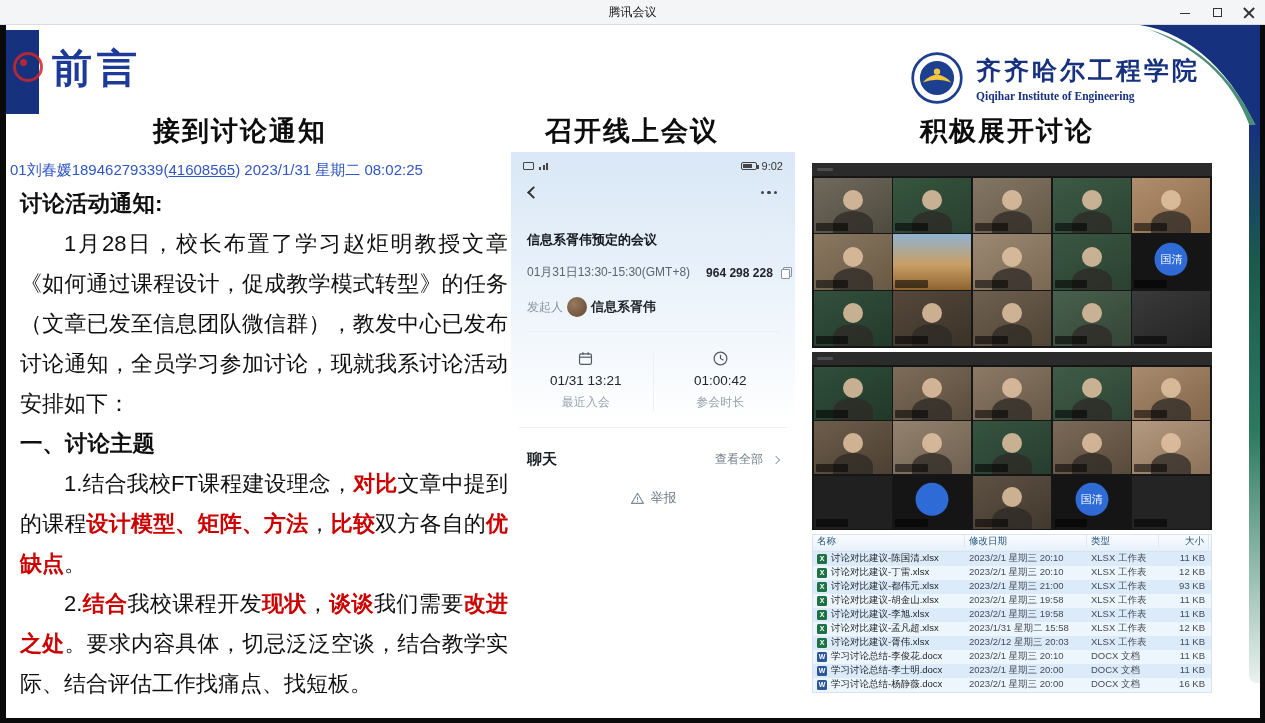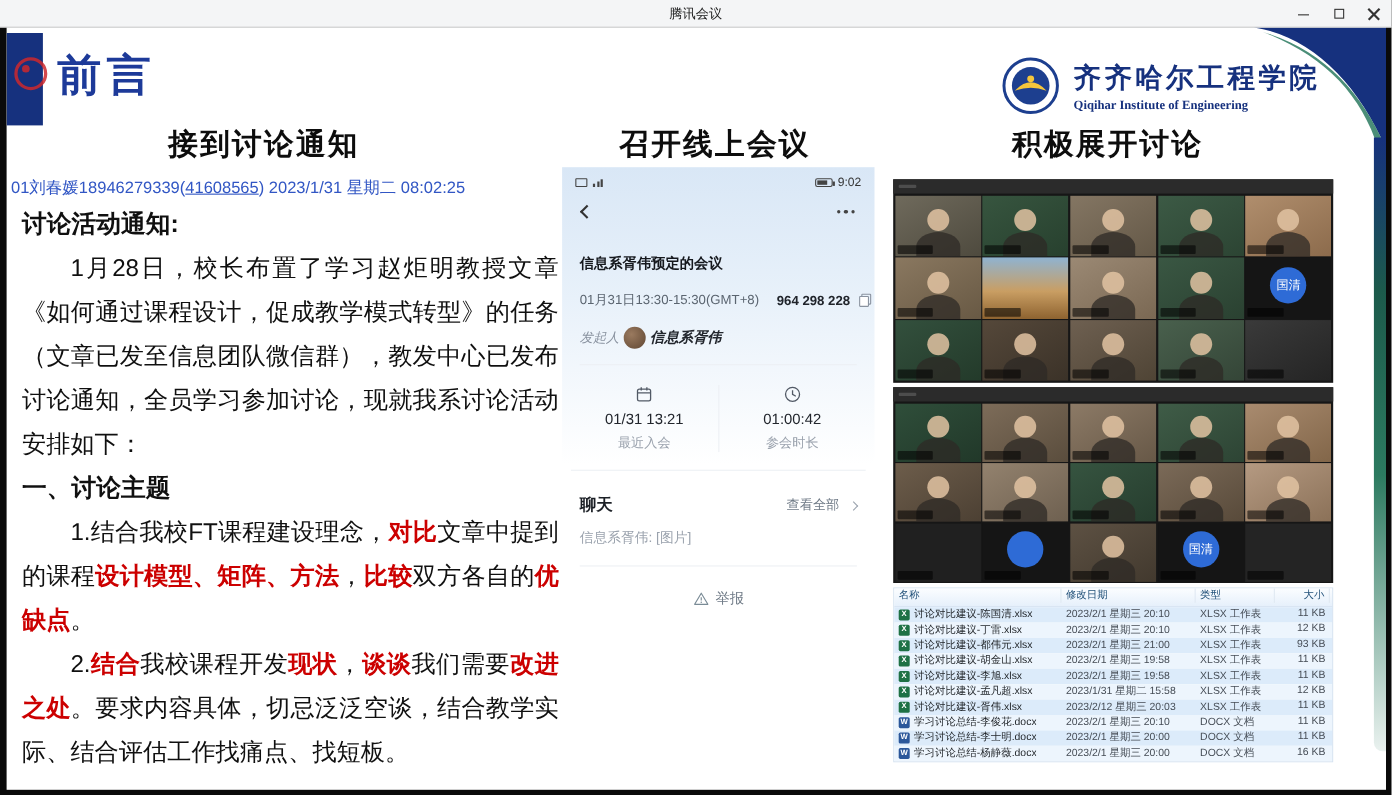--- a/index.html
+++ b/index.html
@@ -28,21 +28,21 @@
   .corner-svg { position:absolute; right:0; top:0; width:120px; height:110px; }
   .right-strip { position:absolute; right:0; top:100px; bottom:35px; width:11px; border-bottom-left-radius:8px;
     background:linear-gradient(180deg,#16317e 0%,#1c5a4b 25%,#2c7a60 55%,rgba(44,122,96,0.10) 100%); }
 
   .school { position:absolute; right:60px; top:26px; display:flex; align-items:center; gap:12px; }
   .school-logo { width:54px; height:54px; }
   .school-text .cn { font-family:"Liberation Serif","DejaVu Serif",serif; font-size:25px; font-weight:bold; color:#16317e; letter-spacing:3px; }
   .school-text .en { font-family:"Liberation Serif","DejaVu Serif",serif; font-size:11.5px; font-weight:bold; color:#16317e; margin-top:3px; }
 
   .col-title { position:absolute; top:88px; width:300px; text-align:center; font-size:27px; font-weight:bold; color:#0d0d0d; letter-spacing:2px; }
-  .ct1 { left:84px; } .ct2 { left:494px; } .ct3 { left:851px; }
+  .ct1 { left:84px; } .ct2 { left:476px; } .ct3 { left:851px; }
 
   
   .notice { position:absolute; left:4px; top:136px; width:498px; }
   .notice-meta { font-size:15px; color:#3156c4; margin-bottom:4px; white-space:nowrap; }
   .notice-meta .link { text-decoration:underline; cursor:pointer; }
   .nblock { font-size:22px; line-height:40px; color:#101010; text-align:justify;margin-left:10px; }
   .nheading { font-weight:bold; font-size:22.5px; }
   .nindent { text-indent:2em; }
   .red { color:#cc0000; font-weight:bold; }
 
@@ -62,21 +62,21 @@
   .back { width:9px; height:9px; border-left:2px solid #333; border-bottom:2px solid #333; transform:rotate(45deg); cursor:pointer; }
   .dots { display:flex; gap:3px; cursor:pointer; }
   .dots i { width:3.5px; height:3.5px; border-radius:50%; background:#444; }
   .p-title { padding:34px 16px 0; font-size:13px; font-weight:bold; color:#15181d; }
   .p-when { padding:15px 16px 0; font-size:12px; color:#5b6570; display:flex; align-items:center; gap:8px; white-space:nowrap; }
   .vdiv { width:1px; height:12px; background:#d5dbe2; }
   .p-id { color:#20242b; font-weight:bold; }
   .copy { width:11px; height:12px; position:relative; cursor:pointer; flex:none; }
   .copy::before { content:""; position:absolute; right:0; top:0; width:7px; height:8px; border:1.2px solid #8a93a0; border-radius:1px; }
   .copy::after { content:""; position:absolute; left:0; bottom:0; width:7px; height:8px; border:1.2px solid #8a93a0; border-radius:1px; background:#fff; }
-  .p-org { margin:0 16px; padding:16px 0 14px; display:flex; align-items:center; gap:4px; font-size:12px; color:#8a93a0; border-bottom:1px solid #edf0f4;font-style:italic; }
+  .p-org { margin:0 16px; padding:16px 0 14px; display:flex; align-items:center; gap:4px; font-size:12px; color:#8a93a0; border-bottom:1px solid #edf0f4; }
   .org-avatar { width:20px; height:20px; border-radius:50%; background:radial-gradient(circle at 35% 35%,#9a7a5f,#5f4632); }
   .org-name { font-size:13px; font-weight:bold; color:#22262d; }
   .p-stats { display:flex; margin:0 8px; padding:18px 0 16px; border-bottom:1px solid #edf0f4; }
   .stat { flex:1; display:flex; flex-direction:column; align-items:center; gap:6px; }
   .stat + .stat { border-left:1px solid #edf0f4; }
   .stat svg { width:17px; height:17px; }
   .stat-value { font-size:13.5px; color:#22262d; }
   .stat-label { font-size:12px; color:#9aa2ad; }
   .p-chat { display:flex; justify-content:space-between; align-items:center; padding:22px 16px 0; }
   .chat-title { font-size:15px; font-weight:bold; color:#1c2026; }
@@ -219,21 +219,20 @@
         <span class="stat-label">参会时长</span>
       </div>
     </div>
     <div class="p-chat">
       <span class="chat-title">聊天</span>
       <span class="chat-more">
         <span>查看全部</span>
         <span class="chev"></span>
       </span>
     </div>
-    <div class="chat-msg">信息系胥伟: [图片]</div>
     <div class="p-report">
       <svg viewBox="0 0 20 20" width="15" height="15">
         <path d="M10,3 L18,16.5 L2,16.5 Z" fill="none" stroke="#7a8b96" stroke-width="1.4" stroke-linejoin="round"></path>
         <line x1="10" y1="8" x2="10" y2="12" stroke="#7a8b96" stroke-width="1.4"></line>
         <circle cx="10" cy="14" r="0.9" fill="#7a8b96"></circle>
       </svg>
       <span>举报</span>
     </div>
   </div>
 

